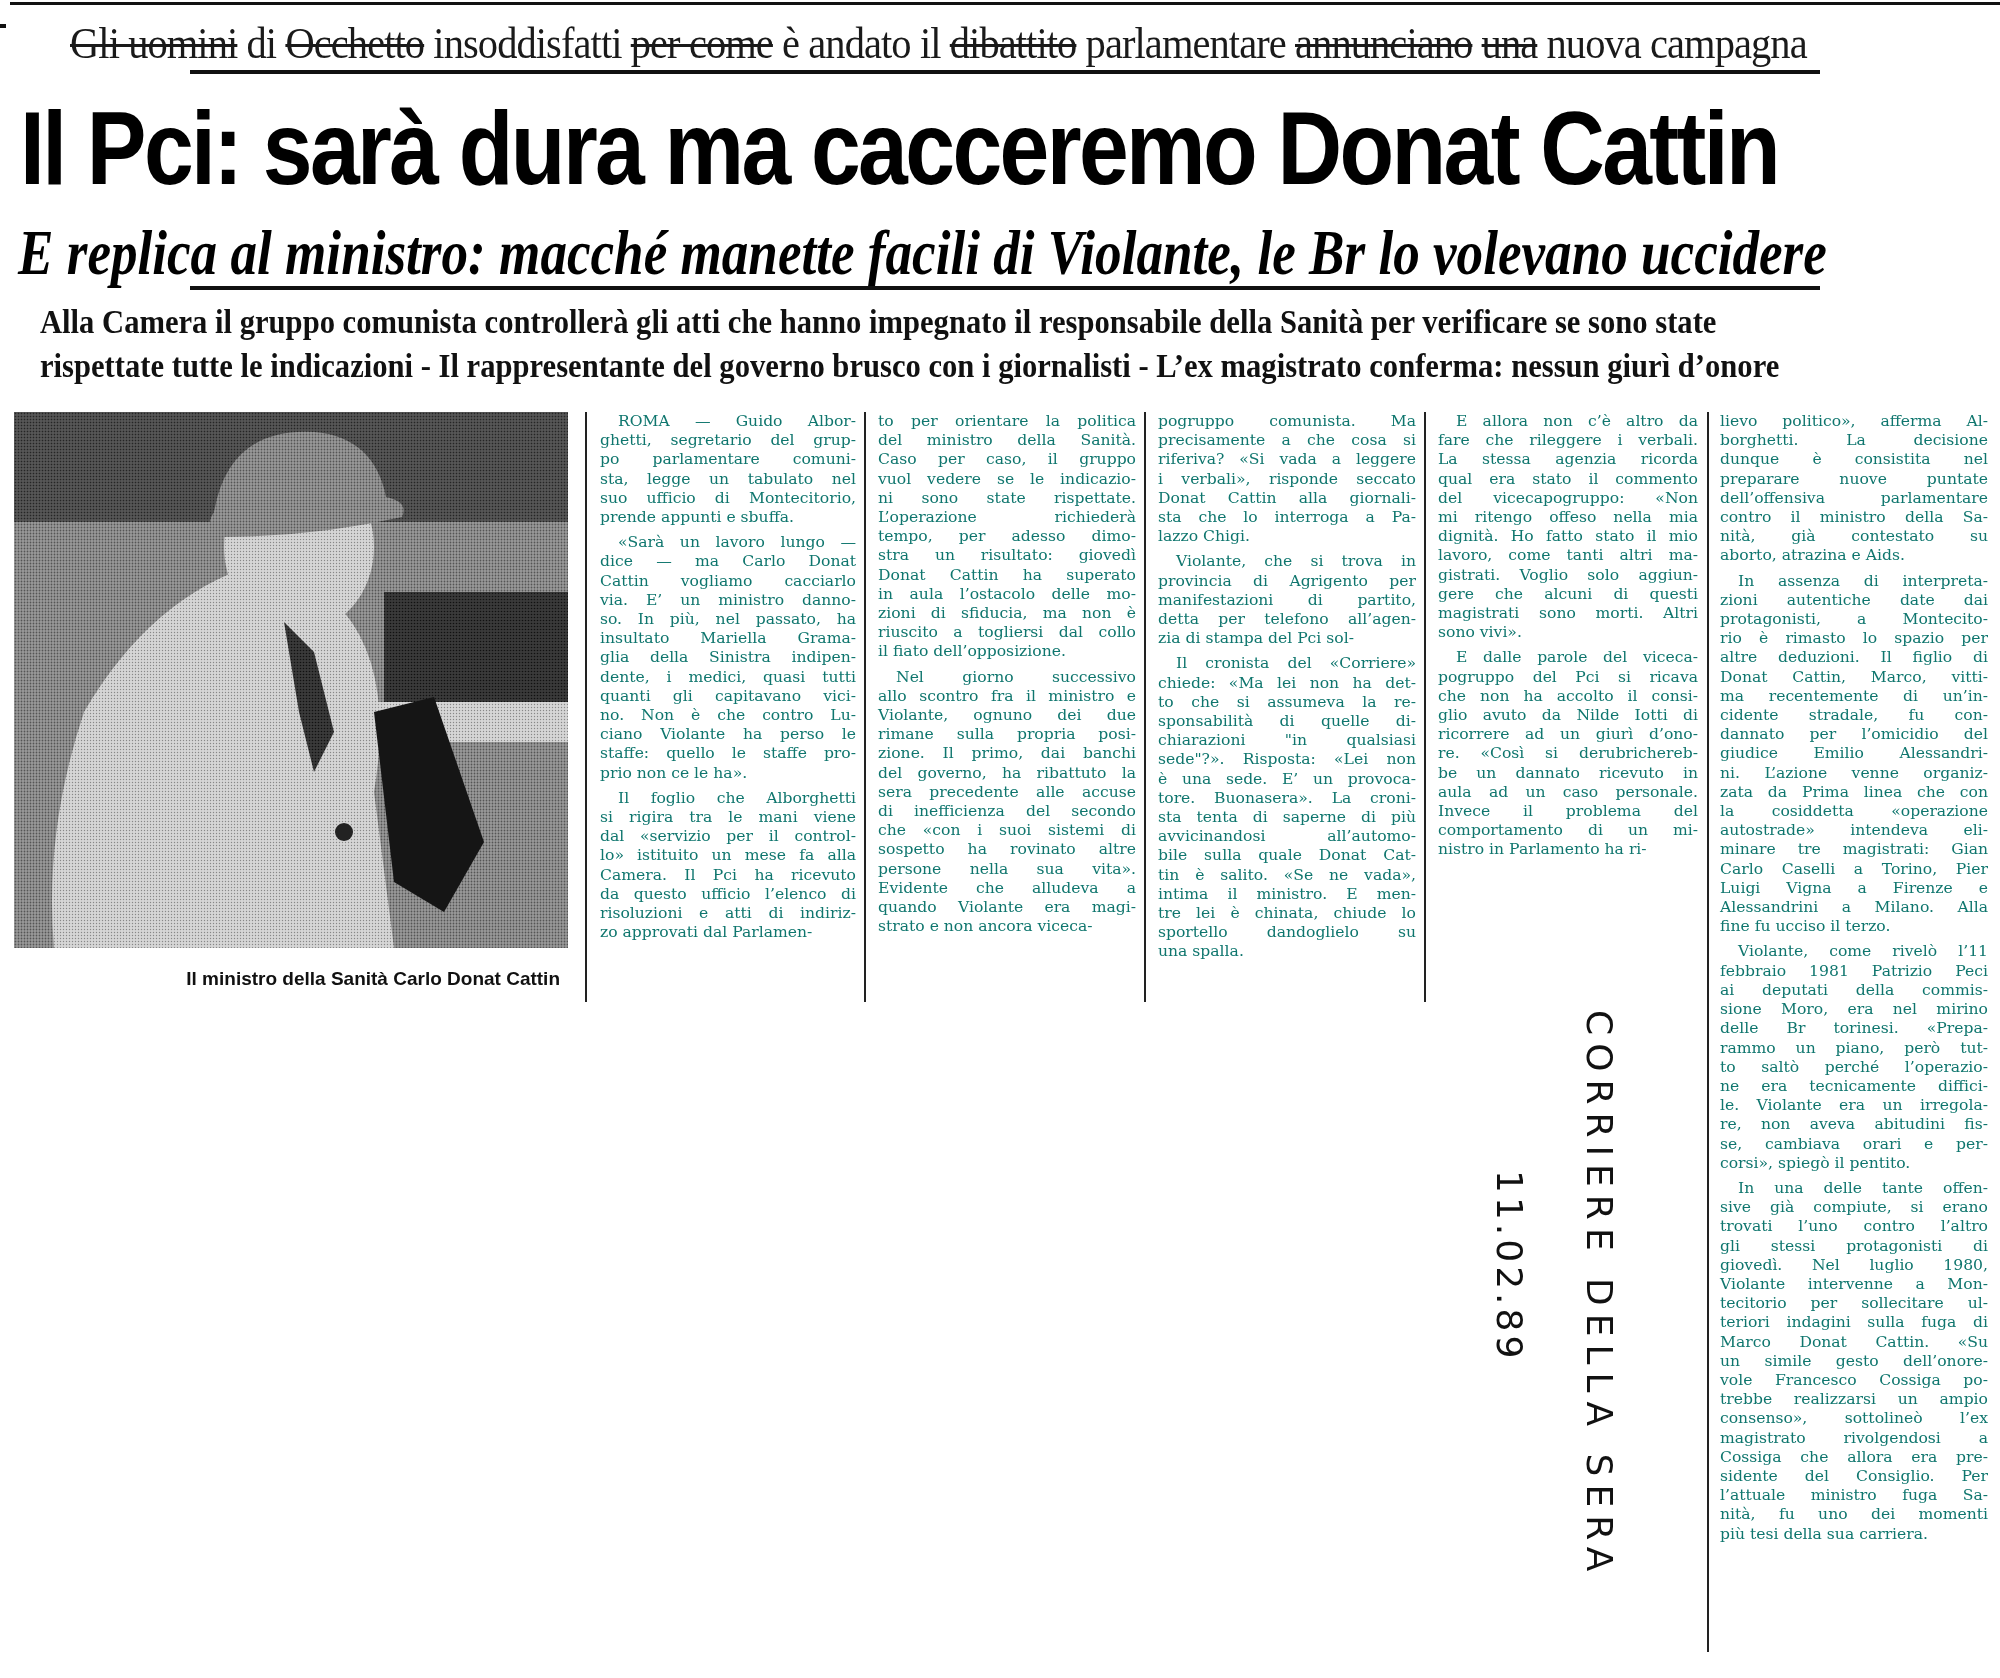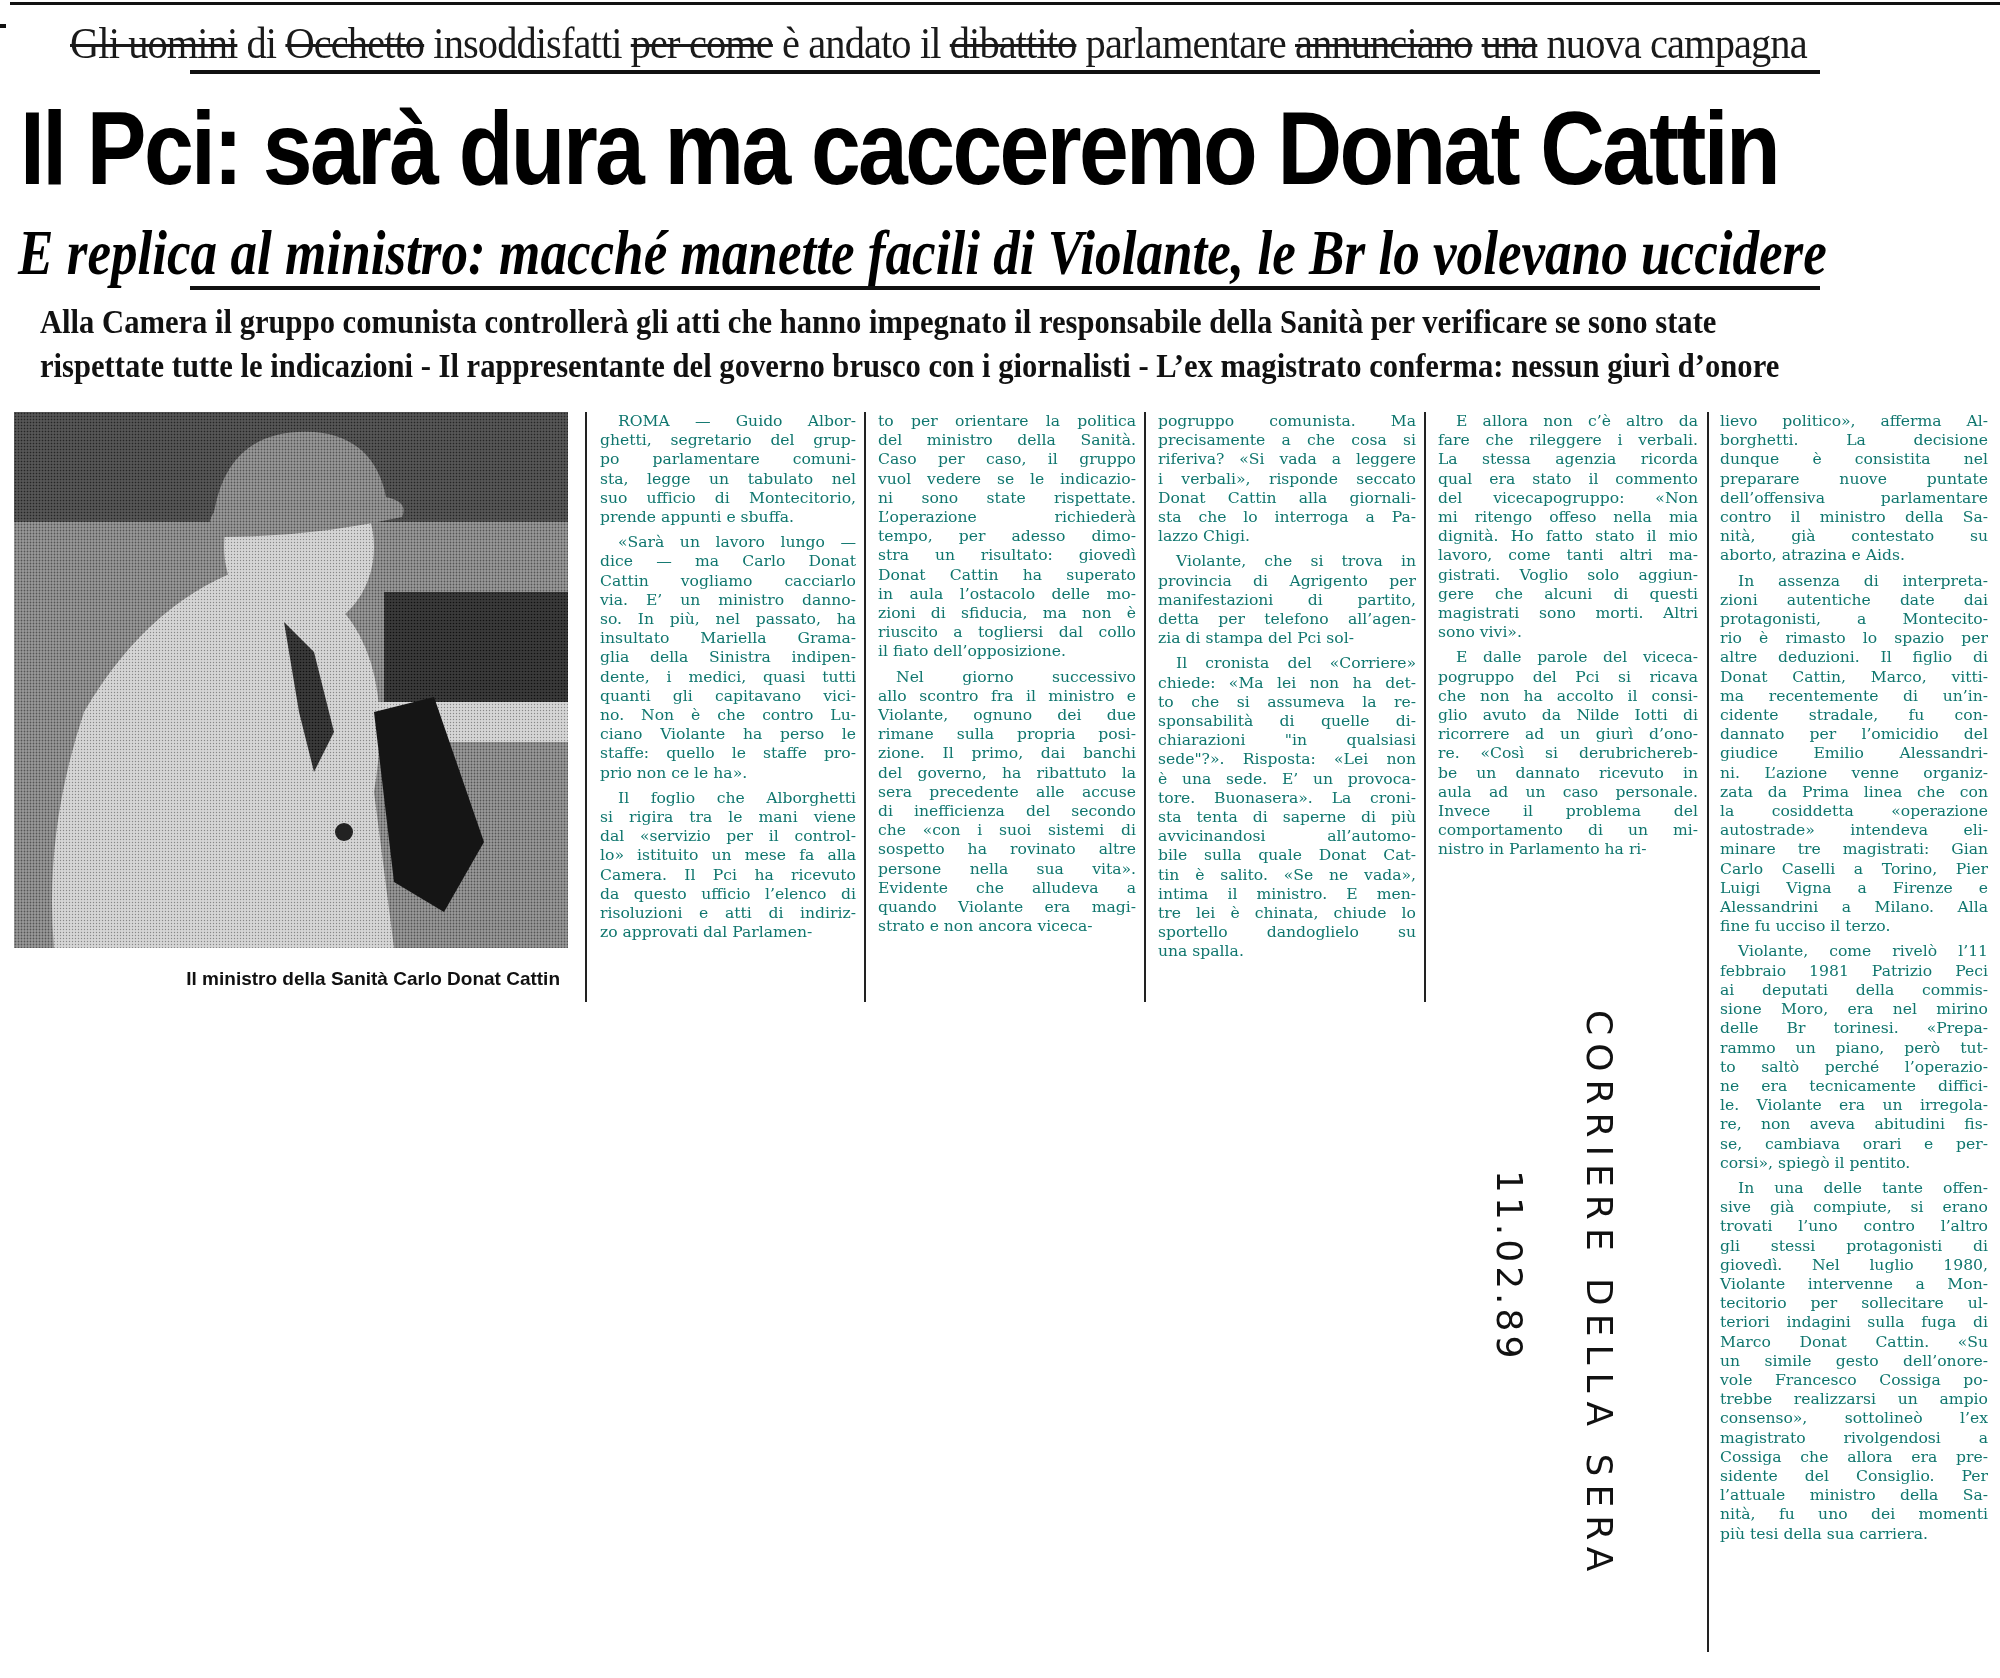--- a/index.html
+++ b/index.html
@@ -271,21 +271,21 @@
       <span class="l">tecitorio per sollecitare ul-</span>
       <span class="l">teriori indagini sulla fuga di</span>
       <span class="l">Marco Donat Cattin. «Su</span>
       <span class="l">un simile gesto dell’onore-</span>
       <span class="l">vole Francesco Cossiga po-</span>
       <span class="l">trebbe realizzarsi un ampio</span>
       <span class="l">consenso», sottolineò l’ex</span>
       <span class="l">magistrato rivolgendosi a</span>
       <span class="l">Cossiga che allora era pre-</span>
       <span class="l">sidente del Consiglio. Per</span>
-      <span class="l">l’attuale ministro della Sa-</span>
+      <span class="l">l’attuale ministro fuga Sa-</span>
       <span class="l">nità, fu uno dei momenti</span>
       <span class="l last">più tesi della sua carriera.</span>
     </p>
   </div>
 
 <div class="byline">Maurizio Caprara</div>
 
 <div class="handwrite" style="left:1470px; top:1010px; font-size:36px; transform-origin:left top; transform:translate(150px,0) rotate(90deg);">CORRIERE DELLA SERA</div>
 <div class="handwrite" style="left:1470px; top:1170px; font-size:36px; letter-spacing:4px; transform-origin:left top; transform:translate(60px,0) rotate(90deg);">11.02.89</div>
 

